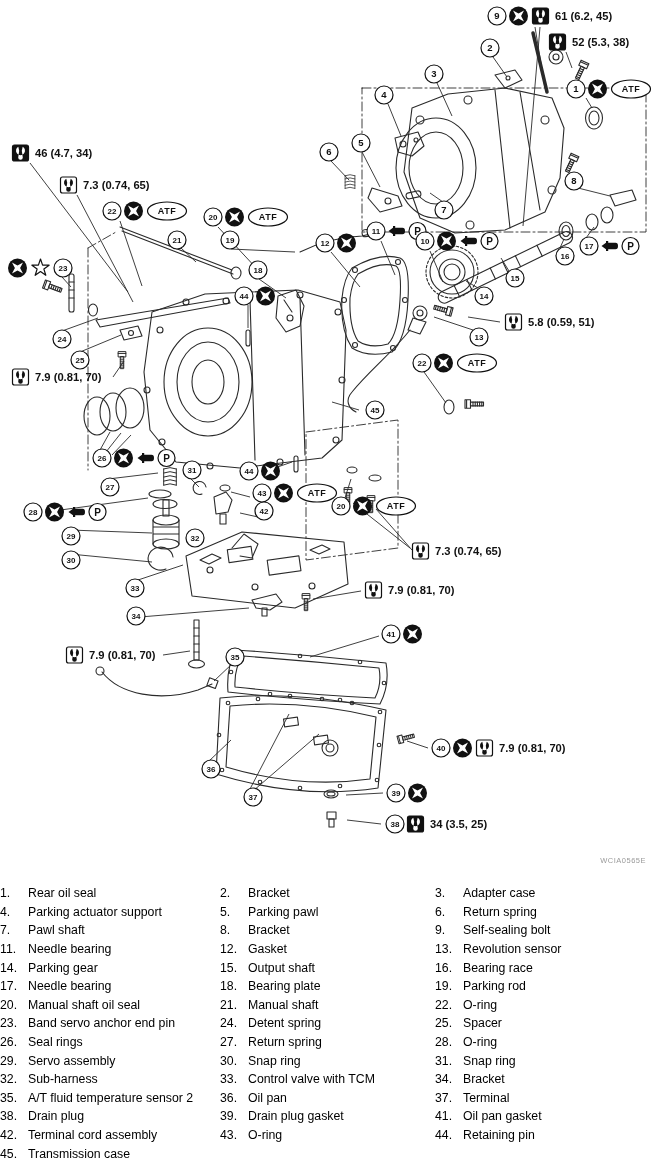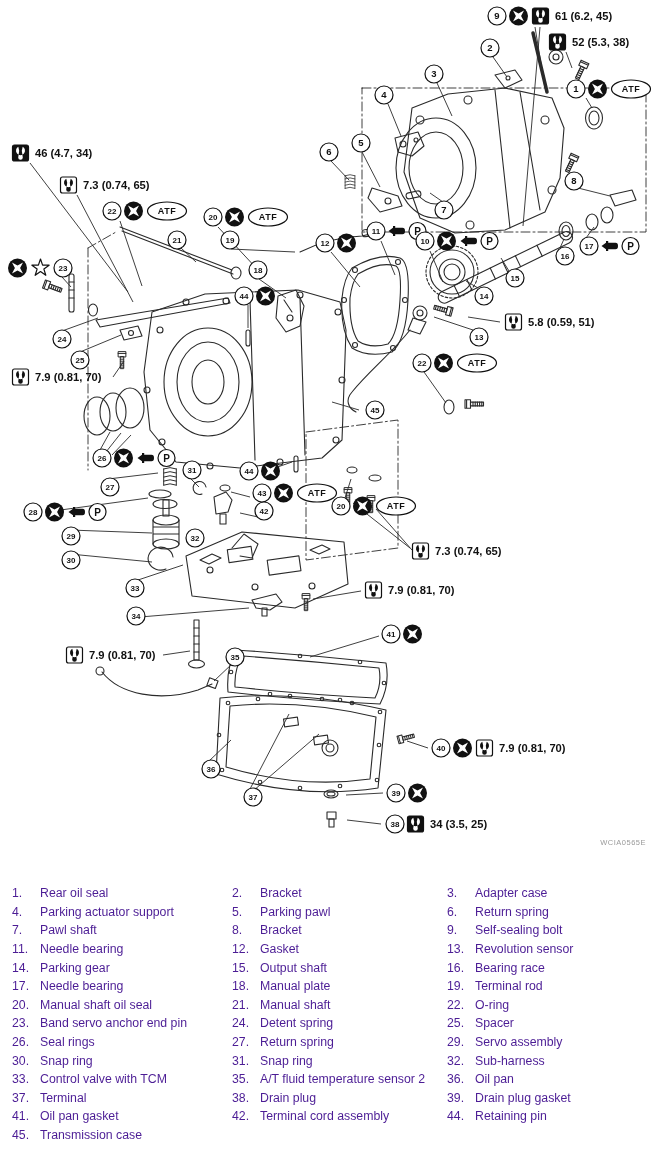--- a/index.html
+++ b/index.html
@@ -2,26 +2,26 @@
 <html><head>
 <meta charset="utf-8">
 <style>
   html,body{margin:0;padding:0;background:#fff;}
   body{width:651px;height:1163px;position:relative;font-family:"Liberation Sans",sans-serif;overflow:hidden;}
   #stage{position:absolute;inset:0;}
   svg text{font-family:"Liberation Sans",sans-serif;}
   .art{stroke:#2a2a2a;fill:none;stroke-width:1.1;stroke-linejoin:round;stroke-linecap:round;}
   .dd{stroke-dasharray:9 3 2 3;stroke-width:.9;}
   .ld{stroke:#2a2a2a;stroke-width:.9;fill:none;}
-  #parts-list{position:absolute;left:0;top:884px;width:651px;box-sizing:border-box;padding-left:12px;
+  #parts-list{position:absolute;left:0;top:884px;width:651px;box-sizing:border-box;padding-left:0;
     display:grid;grid-template-columns:220px 215px 1fr;grid-auto-rows:18.6px;align-items:center;
-    font-size:12.3px;color:#4c1d95;}
+    font-size:12.3px;color:#000000;}
   .pl-item{white-space:nowrap;}
   .pl-num{display:inline-block;width:28px;}
-  #figure-code{position:absolute;top:838px;right:5px;font-size:7.5px;color:#9a9a9a;letter-spacing:.5px;}
+  #figure-code{position:absolute;top:856px;right:5px;font-size:7.5px;color:#9a9a9a;letter-spacing:.5px;}
 </style>
 </head>
 <body>
 
 <div id="stage">
   <svg id="diagram" width="651" height="884" viewBox="0 0 651 884" xmlns="http://www.w3.org/2000/svg">
     <defs>
       <g id="bolt">
         <path d="M0,-4.3 L5.5,-4.3 L5.5,4.3 L0,4.3 Z M1.6,-4.3 V4.3"></path>
         <rect x="5.5" y="-1.9" width="13" height="3.8"></rect>
@@ -753,39 +753,42 @@
       <div class="pl-item"><span class="pl-num">7.</span><span class="pl-name">Pawl shaft</span></div>
       <div class="pl-item"><span class="pl-num">8.</span><span class="pl-name">Bracket</span></div>
       <div class="pl-item"><span class="pl-num">9.</span><span class="pl-name">Self-sealing bolt</span></div>
       <div class="pl-item"><span class="pl-num">11.</span><span class="pl-name">Needle bearing</span></div>
       <div class="pl-item"><span class="pl-num">12.</span><span class="pl-name">Gasket</span></div>
       <div class="pl-item"><span class="pl-num">13.</span><span class="pl-name">Revolution sensor</span></div>
       <div class="pl-item"><span class="pl-num">14.</span><span class="pl-name">Parking gear</span></div>
       <div class="pl-item"><span class="pl-num">15.</span><span class="pl-name">Output shaft</span></div>
       <div class="pl-item"><span class="pl-num">16.</span><span class="pl-name">Bearing race</span></div>
       <div class="pl-item"><span class="pl-num">17.</span><span class="pl-name">Needle bearing</span></div>
-      <div class="pl-item"><span class="pl-num">18.</span><span class="pl-name">Manual plate</span></div>
-      <div class="pl-item"><span class="pl-num">19.</span><span class="pl-name">Terminal rod</span></div>
+      <div class="pl-item"><span class="pl-num">18.</span><span class="pl-name">Bearing plate</span></div>
+      <div class="pl-item"><span class="pl-num">19.</span><span class="pl-name">Parking rod</span></div>
       <div class="pl-item"><span class="pl-num">20.</span><span class="pl-name">Manual shaft oil seal</span></div>
       <div class="pl-item"><span class="pl-num">21.</span><span class="pl-name">Manual shaft</span></div>
       <div class="pl-item"><span class="pl-num">22.</span><span class="pl-name">O-ring</span></div>
       <div class="pl-item"><span class="pl-num">23.</span><span class="pl-name">Band servo anchor end pin</span></div>
       <div class="pl-item"><span class="pl-num">24.</span><span class="pl-name">Detent spring</span></div>
       <div class="pl-item"><span class="pl-num">25.</span><span class="pl-name">Spacer</span></div>
       <div class="pl-item"><span class="pl-num">26.</span><span class="pl-name">Seal rings</span></div>
       <div class="pl-item"><span class="pl-num">27.</span><span class="pl-name">Return spring</span></div>
+      <div class="pl-item"><span class="pl-num">28.</span><span class="pl-name">O-ring</span></div>
       <div class="pl-item"><span class="pl-num">29.</span><span class="pl-name">Servo assembly</span></div>
       <div class="pl-item"><span class="pl-num">30.</span><span class="pl-name">Snap ring</span></div>
       <div class="pl-item"><span class="pl-num">31.</span><span class="pl-name">Snap ring</span></div>
       <div class="pl-item"><span class="pl-num">32.</span><span class="pl-name">Sub-harness</span></div>
       <div class="pl-item"><span class="pl-num">33.</span><span class="pl-name">Control valve with TCM</span></div>
+      <div class="pl-item"><span class="pl-num">34.</span><span class="pl-name">Bracket</span></div>
       <div class="pl-item"><span class="pl-num">35.</span><span class="pl-name">A/T fluid temperature sensor 2</span></div>
       <div class="pl-item"><span class="pl-num">36.</span><span class="pl-name">Oil pan</span></div>
       <div class="pl-item"><span class="pl-num">37.</span><span class="pl-name">Terminal</span></div>
       <div class="pl-item"><span class="pl-num">38.</span><span class="pl-name">Drain plug</span></div>
       <div class="pl-item"><span class="pl-num">39.</span><span class="pl-name">Drain plug gasket</span></div>
       <div class="pl-item"><span class="pl-num">41.</span><span class="pl-name">Oil pan gasket</span></div>
       <div class="pl-item"><span class="pl-num">42.</span><span class="pl-name">Terminal cord assembly</span></div>
+      <div class="pl-item"><span class="pl-num">43.</span><span class="pl-name">O-ring</span></div>
       <div class="pl-item"><span class="pl-num">44.</span><span class="pl-name">Retaining pin</span></div>
       <div class="pl-item"><span class="pl-num">45.</span><span class="pl-name">Transmission case</span></div>
     </div>
   <div id="figure-code">WCIA0565E</div>
 </div>
 
 </body></html>

